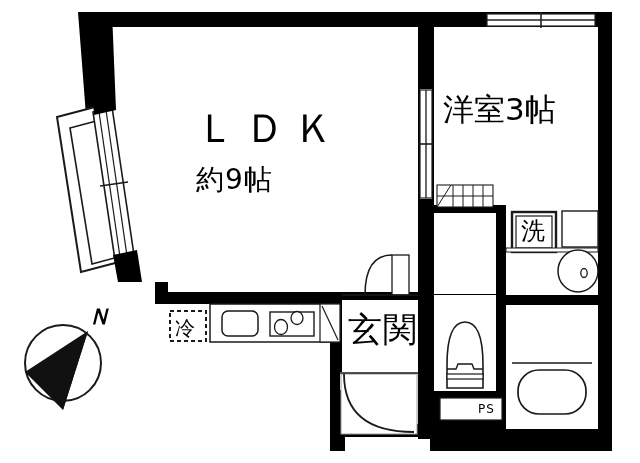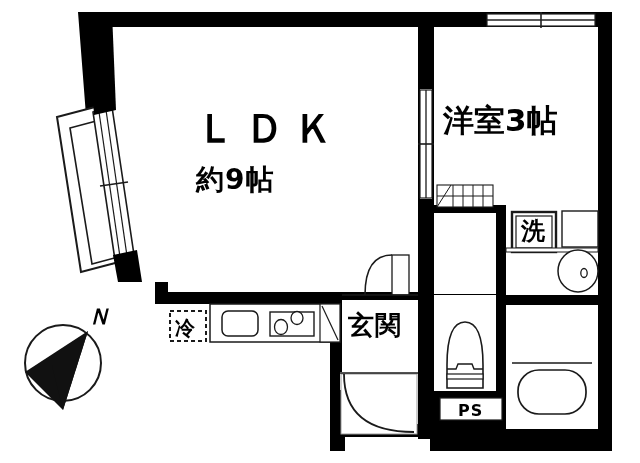--- a/index.html
+++ b/index.html
@@ -4,32 +4,32 @@
 <style>
   html,body{margin:0;padding:0;background:#ffffff;}
   body{
     font-family:"Liberation Sans","DejaVu Sans",sans-serif;
     width:640px;height:463px;overflow:hidden;position:relative;
   }
   #plan{position:absolute;left:0;top:0;width:640px;height:463px;}
   .lbl{
     position:absolute;
     font-family:"DejaVu Sans","Liberation Sans",sans-serif;
-    font-weight:bold;color:#000;
+    font-weight:normal;color:#000;
     white-space:nowrap;
     line-height:1;
     pointer-events:none;
   }
   #ldk-title{left:196px;top:108px;font-size:40px;letter-spacing:9px;}
   #ldk-area{left:196px;top:166px;font-size:28px;letter-spacing:1px;}
-  #room-label{left:443px;top:105px;font-size:31px;letter-spacing:0px;}
-  #genkan-label{left:348px;top:312px;font-size:26px;letter-spacing:1px;}
+  #room-label{left:443px;top:94px;font-size:31px;letter-spacing:0px;}
+  #genkan-label{left:348px;top:312px;font-size:34px;letter-spacing:1px;}
   #sen-label{left:521px;top:219px;font-size:24px;}
   #rei-label{left:175px;top:318px;font-size:20px;}
-  #ps-label{left:458px;top:403px;font-size:16px;letter-spacing:1px;}
+  #ps-label{left:478px;top:403px;font-size:12px;letter-spacing:1px;}
   #n-label{left:88px;top:306px;font-size:22px;font-style:italic;font-weight:bold;}
 </style>
 </head>
 <body>
 
 <svg id="plan" viewBox="0 0 640 463" xmlns="http://www.w3.org/2000/svg">
 
   <rect x="0" y="0" width="640" height="463" fill="#ffffff"></rect>
 
   <g>

